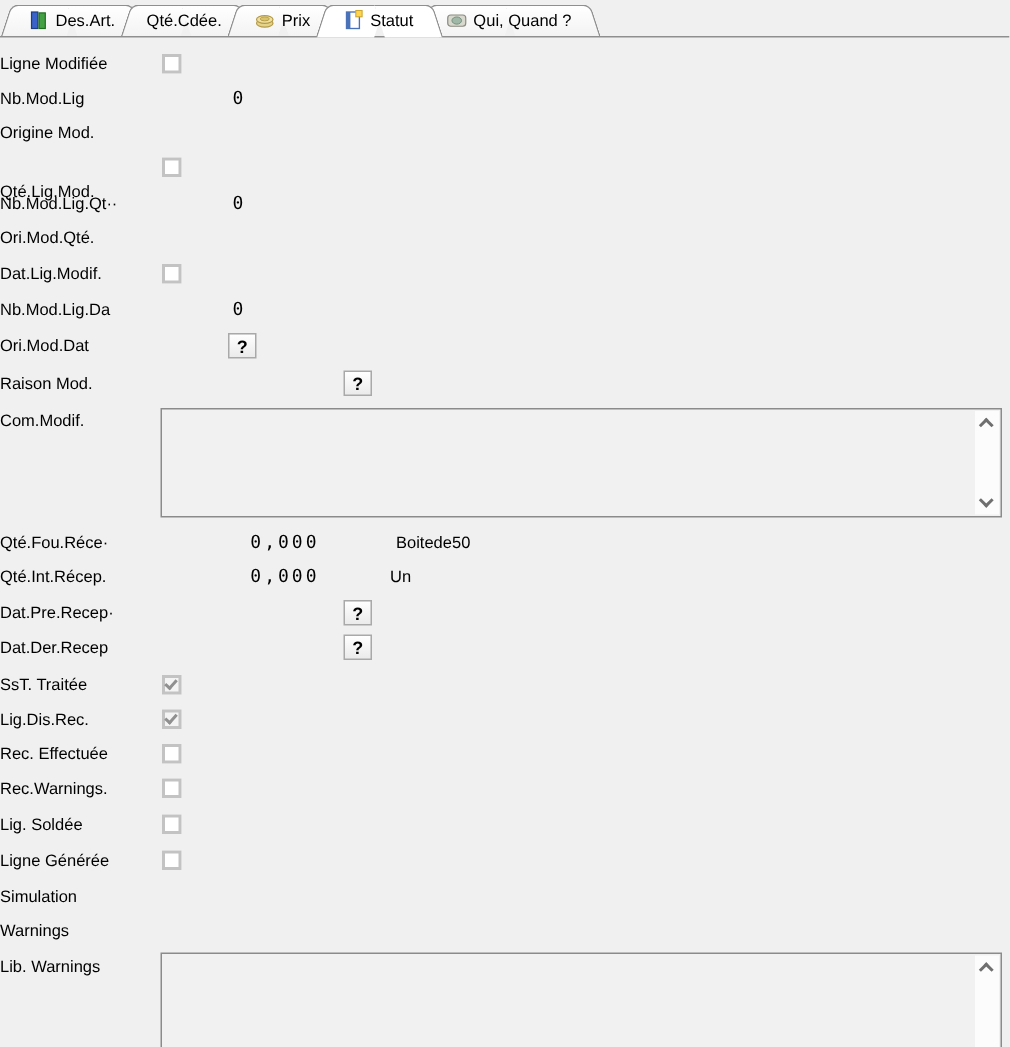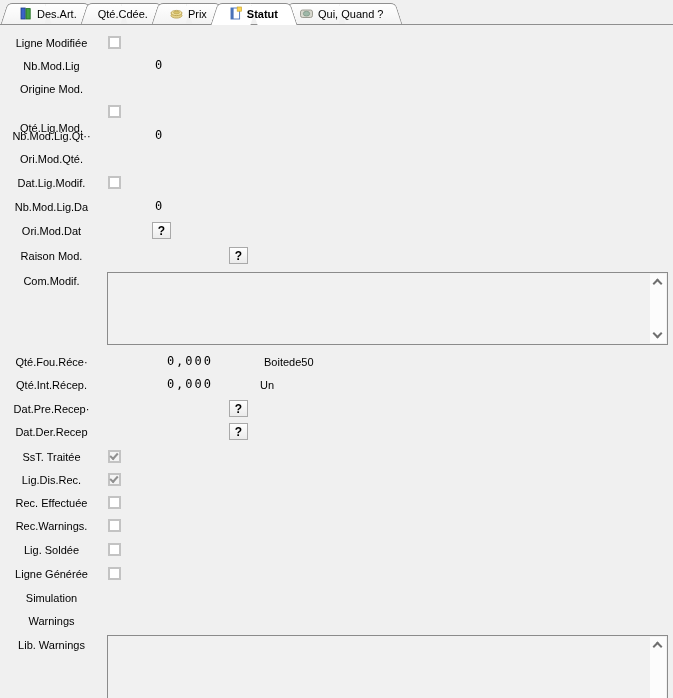--- a/index.html
+++ b/index.html
@@ -45,28 +45,28 @@
     border-top-left-radius:5px;
     transform:skewX(-18deg);
   }
   .tab::after {
     left:50%; right:0;
     border-right:1px solid #8f8f8f;
     border-top-right-radius:5px;
     transform:skewX(18deg);
   }
   .tab > * { position:relative; z-index:1; }
-  .tab.active { z-index:6; font-weight:bold; }
+  .tab.active { z-index:6; font-weight:normal; }
   .tab.active::before, .tab.active::after { bottom:-1px; background:#ffffff; }
   .tab .ticon { width:15px; height:15px; flex:0 0 auto; }
 
   
   .lbl {
     position:absolute; left:0; width:103px;
-    text-align:center; line-height:14px;
+    text-align:left; line-height:14px;
     white-space:nowrap; overflow:hidden;
   }
   .checkbox {
     position:absolute; width:13px; height:13px;
     background:#fff; border:2px solid #c3c3c3;
   }
   .checkbox.checked { background:#f4f4f4; }
   .checkbox.checked::after {
     content:""; position:absolute; left:0px; top:1px;
     width:6px; height:3px;

